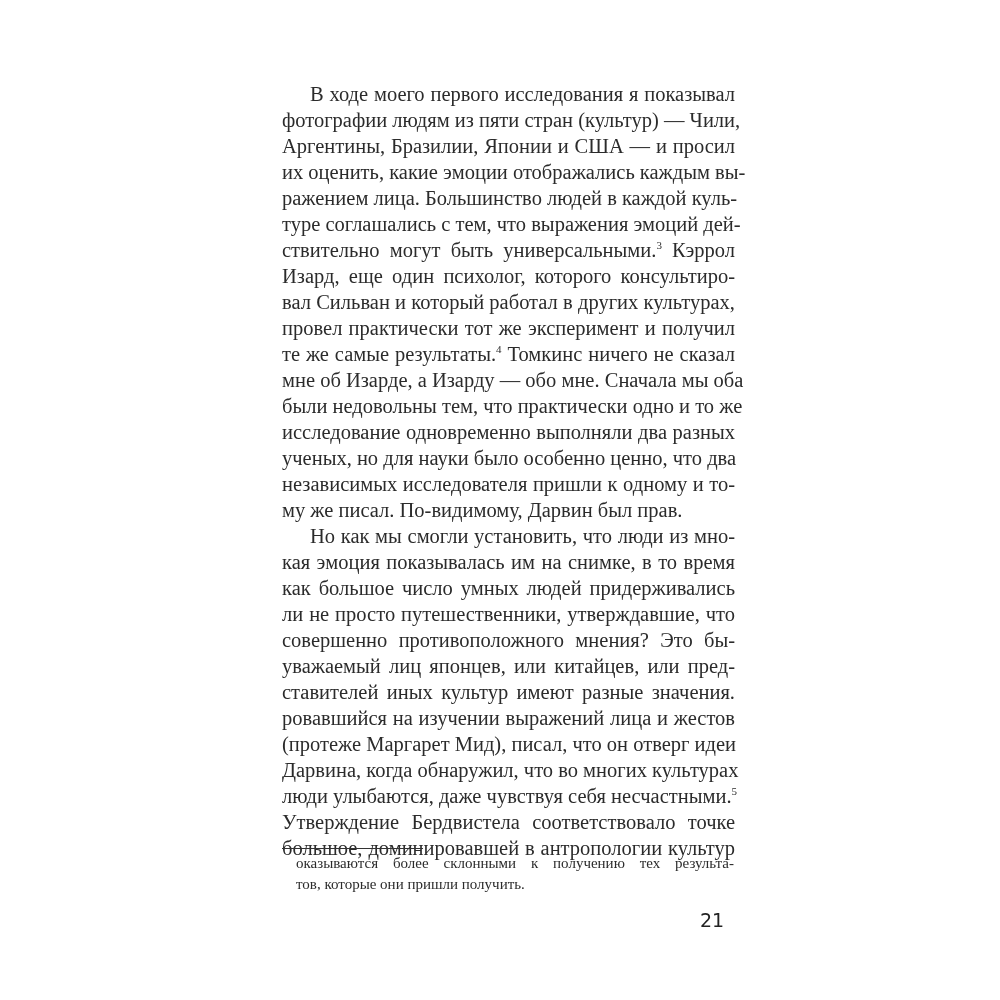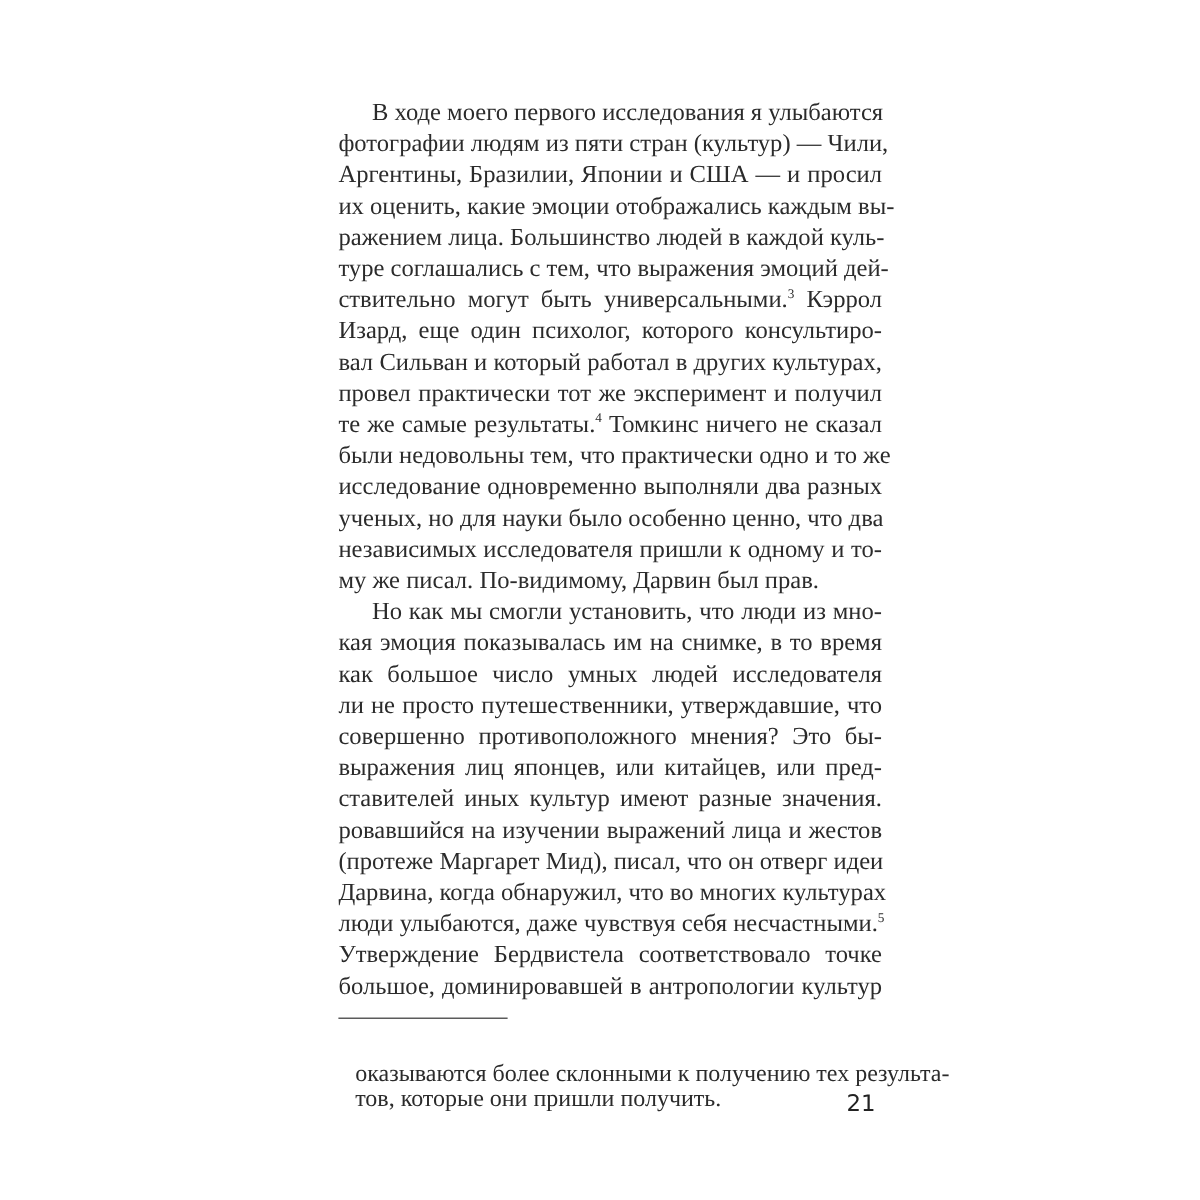--- a/index.html
+++ b/index.html
@@ -18,58 +18,59 @@
   .line.indent { padding-left: 28px; }
   .line.last { text-align-last: left; }
   sup.fn { font-size: 11px; vertical-align: 0; position: relative; top: -8px; line-height: 0; }
   .rule {
     position: absolute; left: 282px; top: 848px; width: 141px; height: 0;
     border-top: 1.2px solid #333;
   }
   .footnote {
     position: absolute; left: 296px; top: 853px; width: 438px;
     font-family: "Liberation Serif", "DejaVu Serif", serif;
-    font-size: 20px; line-height: 21px; color: #2b2b2b; margin-top: 32px;
+    font-size: 15px; line-height: 21px; color: #2b2b2b;
   }
   .footnote .line { height: 21px; }
   .page-number {
-    position: absolute; left: 700px; top: 908px; width: 35px; text-align: center;
+    position: absolute; left: 700px; top: 908px; width: 35px; text-align: left;
     font-family: "DejaVu Sans", "Liberation Sans", sans-serif;
     font-size: 19px; line-height: 24px; color: #222;
   }
 </style>
 </head>
 <body>
 
 <div class="page">
   <div class="body-text">
 
-    <span class="line indent">В ходе моего первого исследования я улыбаются</span>
+    <span class="line indent">В ходе моего первого исследования я показывал</span>
     <span class="line">фотографии людям из пяти стран (культур) — Чили,</span>
     <span class="line">Аргентины, Бразилии, Японии и США — и просил</span>
     <span class="line">их оценить, какие эмоции отображались каждым вы-</span>
     <span class="line">ражением лица. Большинство людей в каждой куль-</span>
     <span class="line">туре соглашались с тем, что выражения эмоций дей-</span>
     <span class="line"><span>ствительно могут быть универсальными.</span><sup class="fn">3</sup> <span>Кэррол</span></span>
     <span class="line">Изард, еще один психолог, которого консультиро-</span>
     <span class="line">вал Сильван и который работал в других культурах,</span>
     <span class="line">провел практически тот же эксперимент и получил</span>
     <span class="line"><span>те же самые результаты.</span><sup class="fn">4</sup> <span>Томкинс ничего не сказал</span></span>
+    <span class="line">мне об Изарде, а Изарду — обо мне. Сначала мы оба</span>
     <span class="line">были недовольны тем, что практически одно и то же</span>
     <span class="line">исследование одновременно выполняли два разных</span>
     <span class="line">ученых, но для науки было особенно ценно, что два</span>
     <span class="line">независимых исследователя пришли к одному и то-</span>
     <span class="line last">му же писал. По-видимому, Дарвин был прав.</span>
 
     <span class="line indent">Но как мы смогли установить, что люди из мно-</span>
     <span class="line">кая эмоция показывалась им на снимке, в то время</span>
-    <span class="line">как большое число умных людей исследователя</span>
+    <span class="line">как большое число умных людей придерживались</span>
     <span class="line">ли не просто путешественники, утверждавшие, что</span>
     <span class="line">совершенно противоположного мнения? Это бы-</span>
-    <span class="line">выражения лиц японцев, или китайцев, или пред-</span>
+    <span class="line">уважаемый лиц японцев, или китайцев, или пред-</span>
     <span class="line">ставителей иных культур имеют разные значения.</span>
     <span class="line">ровавшийся на изучении выражений лица и жестов</span>
     <span class="line">(протеже Маргарет Мид), писал, что он отверг идеи</span>
     <span class="line">Дарвина, когда обнаружил, что во многих культурах</span>
     <span class="line"><span>люди улыбаются, даже чувствуя себя несчастными.</span><sup class="fn">5</sup></span>
     <span class="line">Утверждение Бердвистела соответствовало точке</span>
     <span class="line">большое, доминировавшей в антропологии культур</span>
   </div>
 
   <div class="rule"></div>

